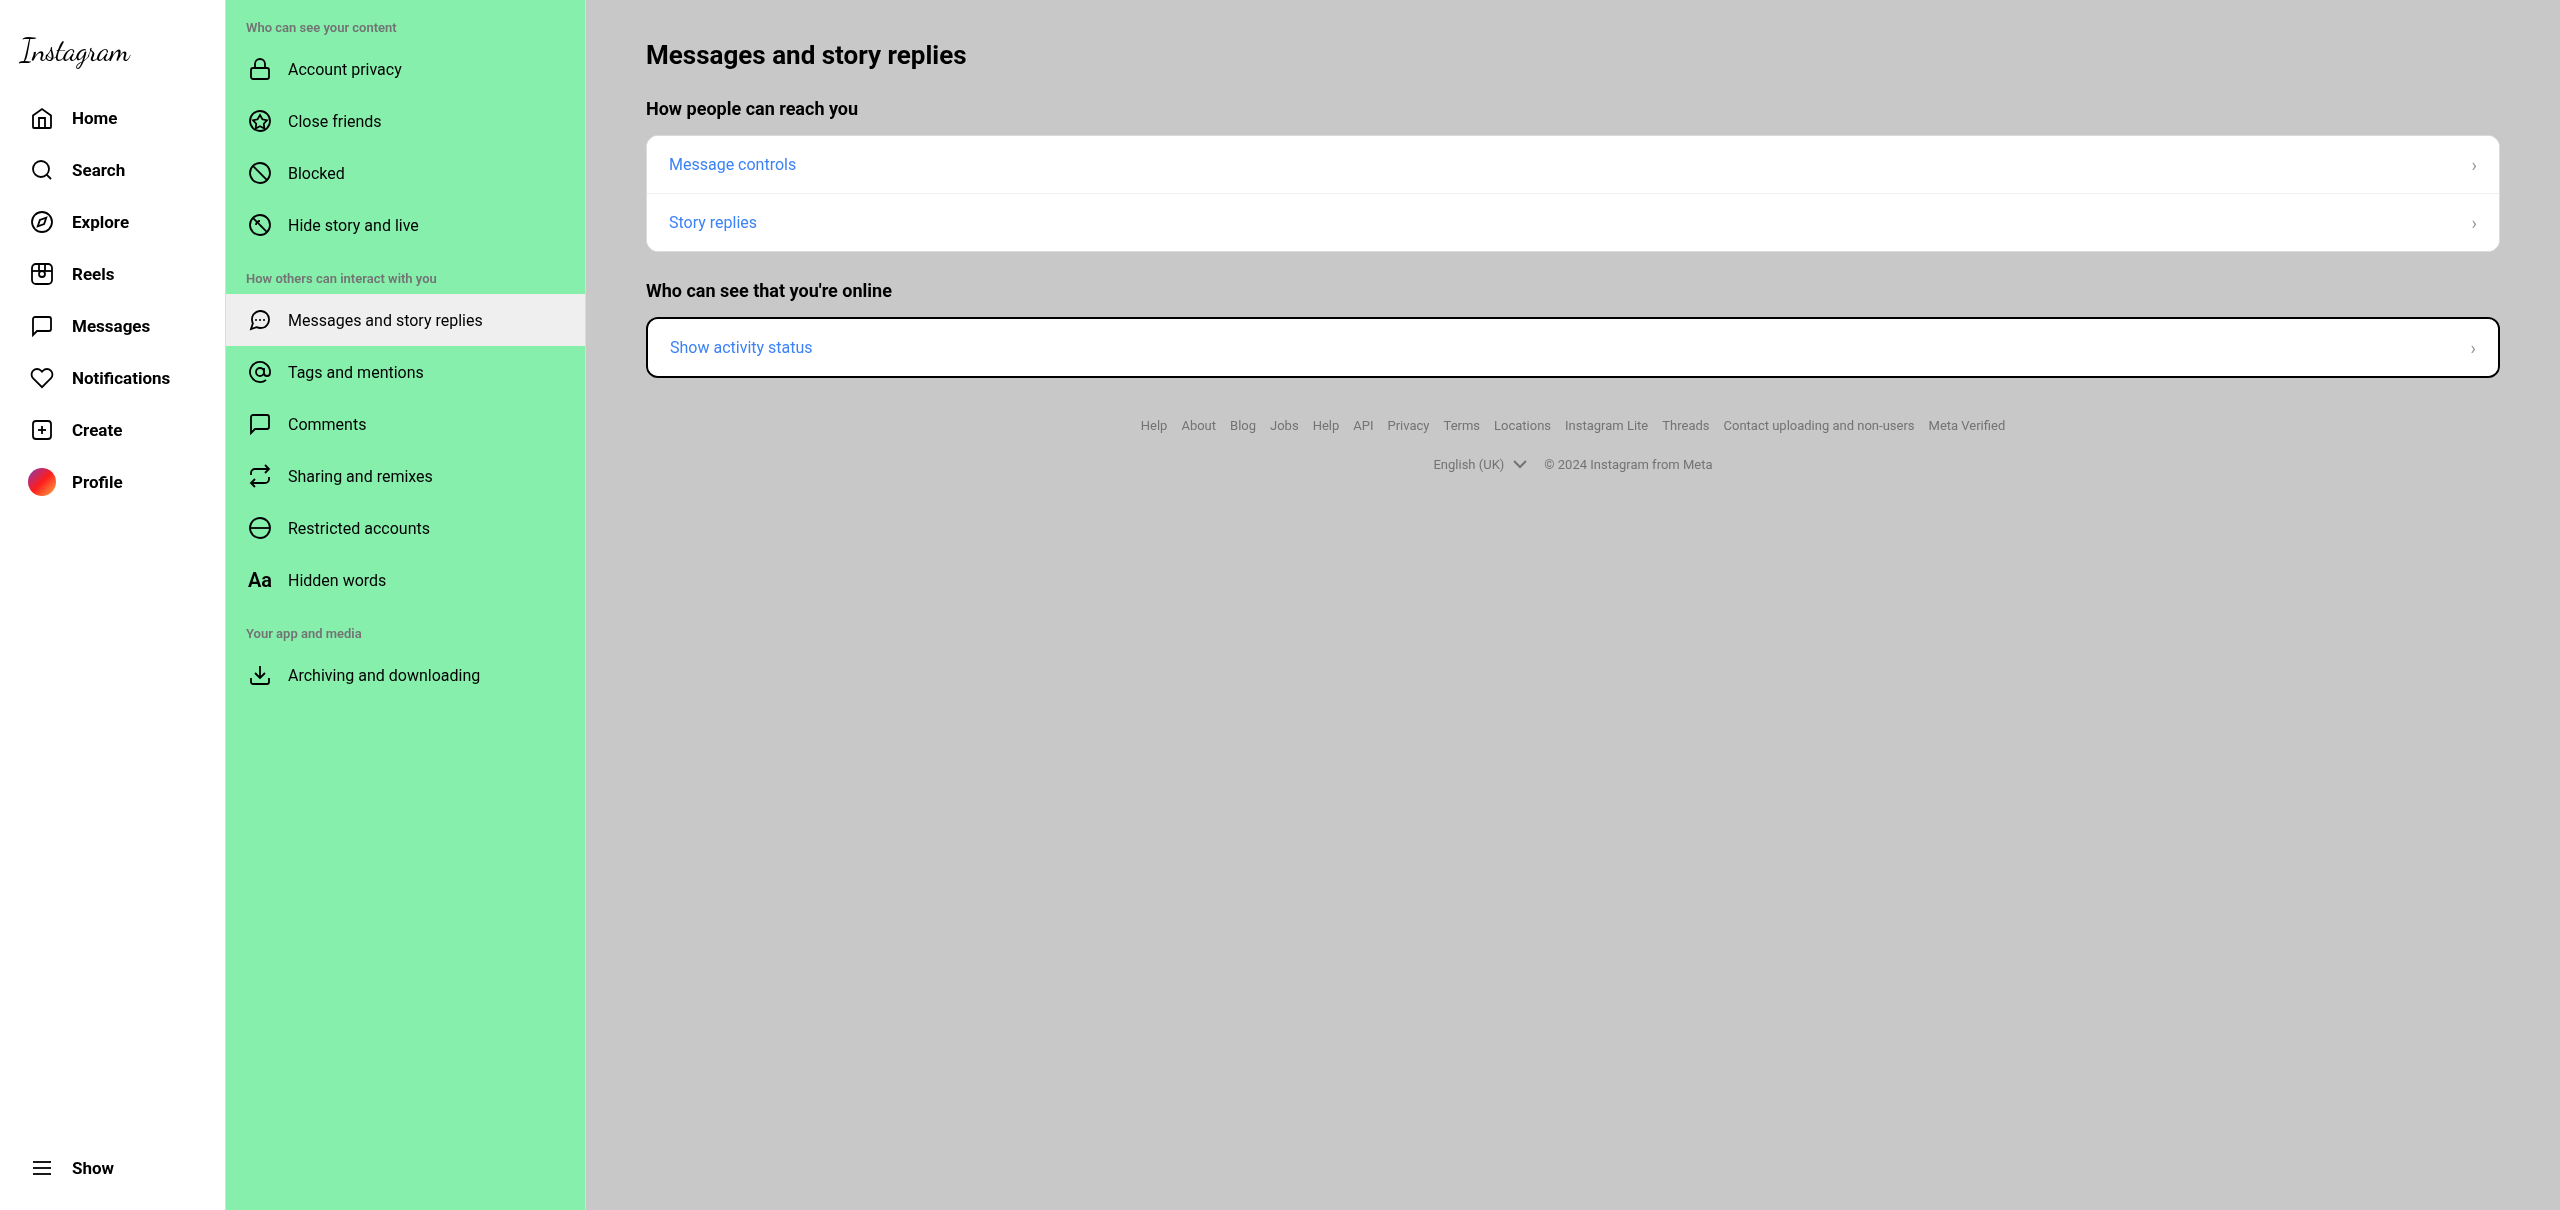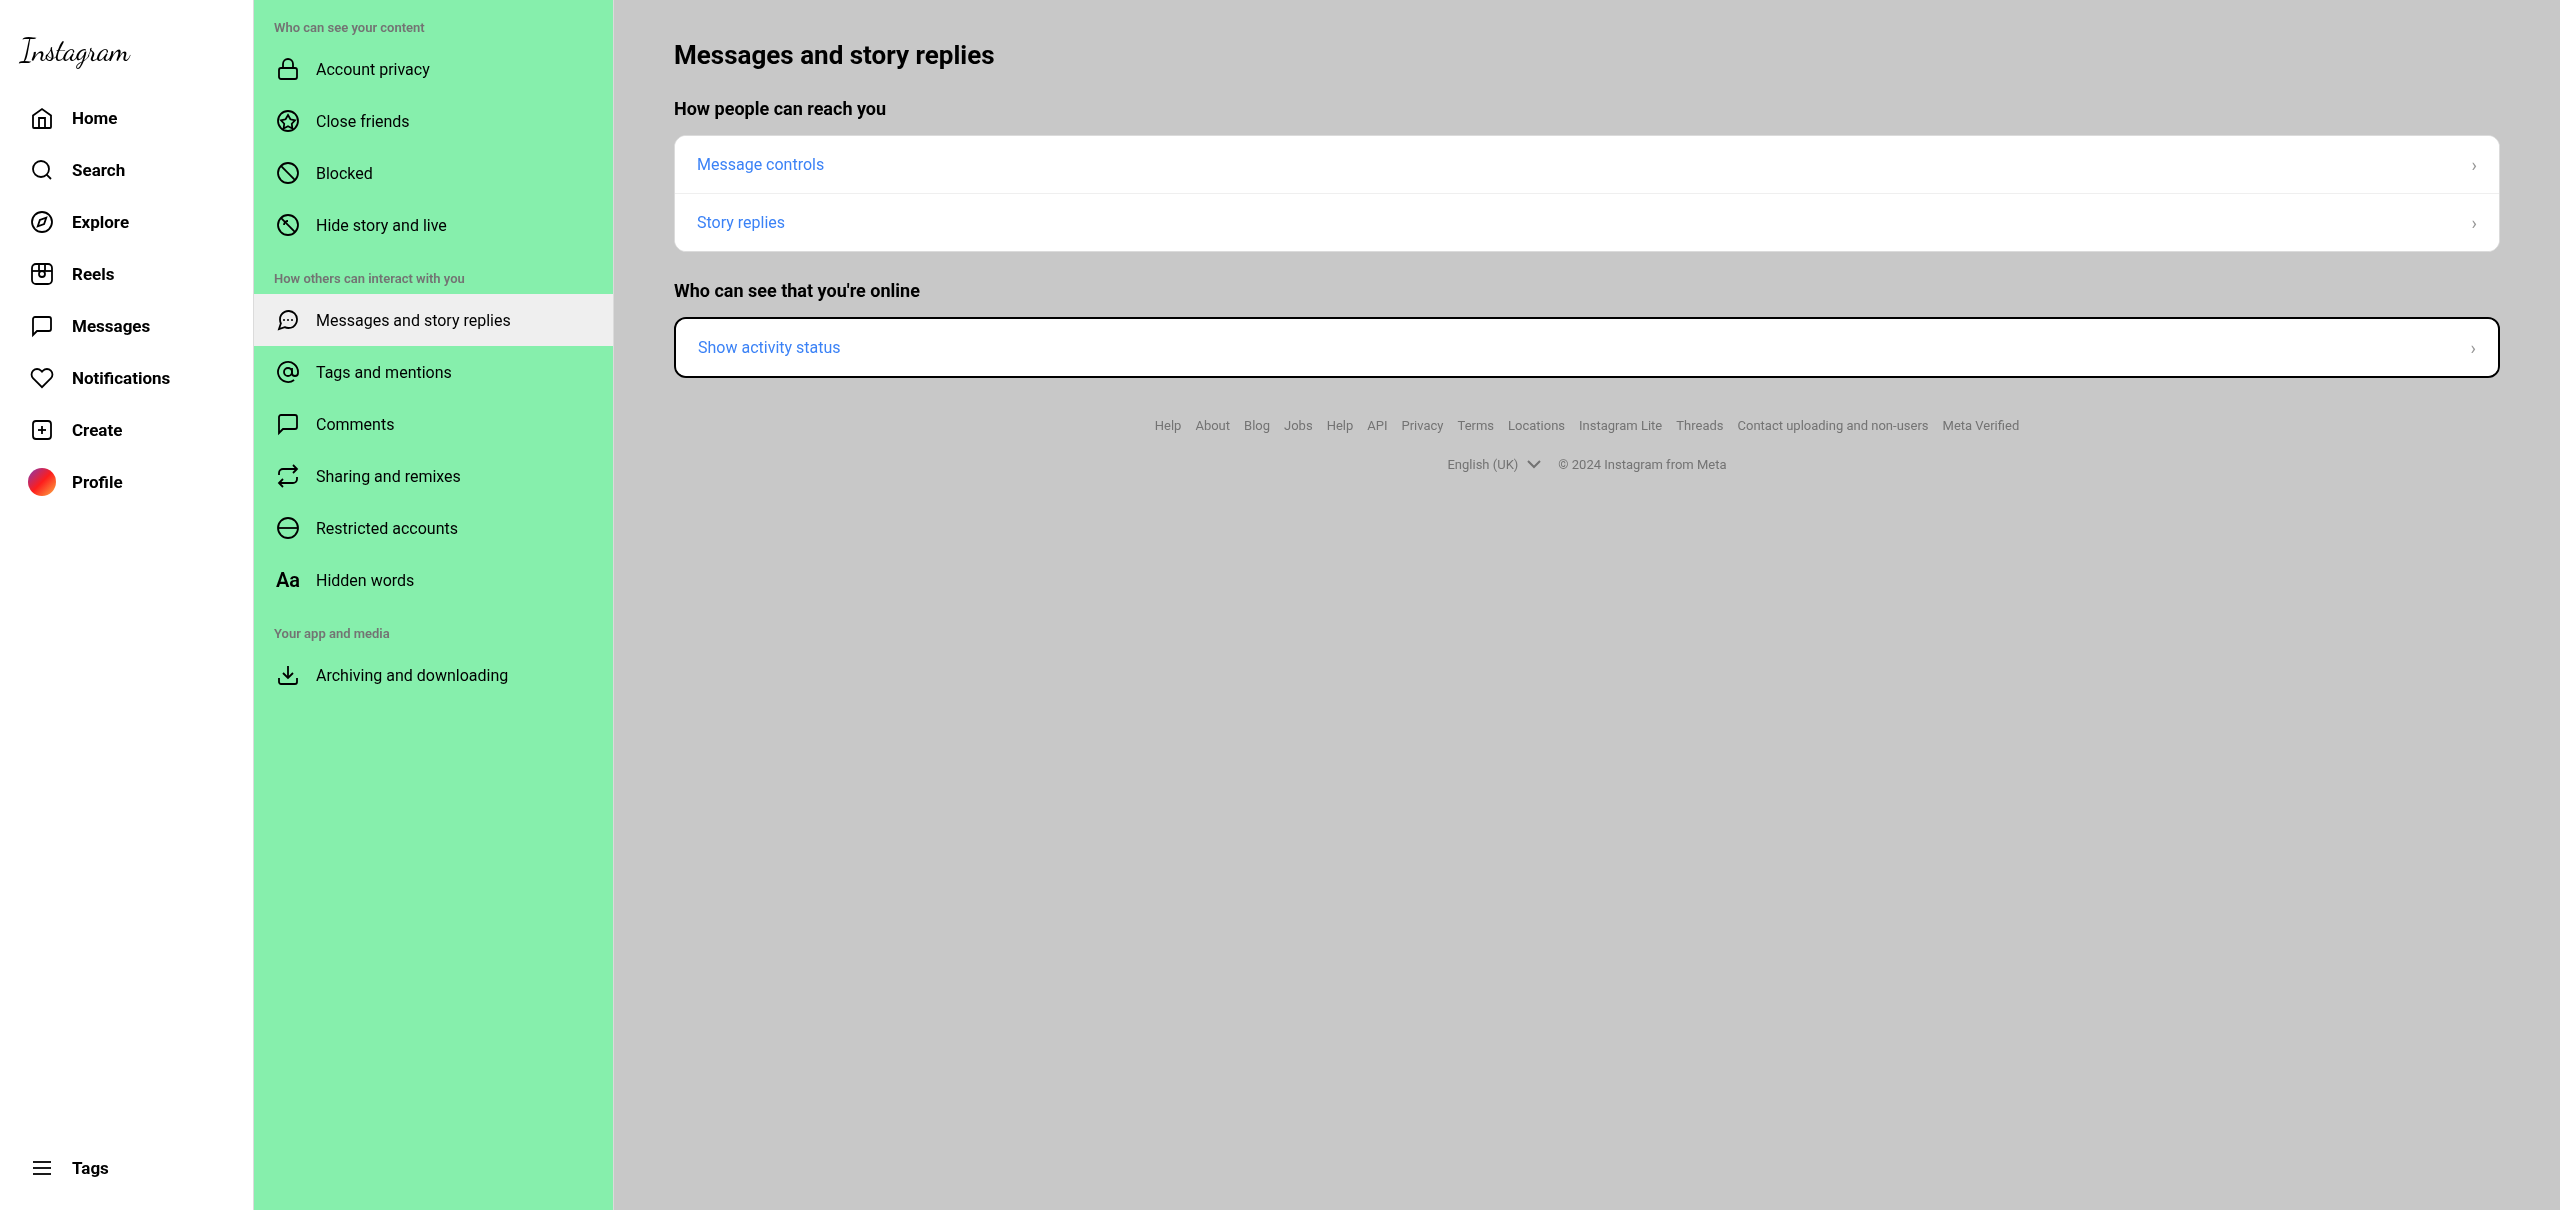--- a/index.html
+++ b/index.html
@@ -7,21 +7,21 @@
       font-family: -apple-system, BlinkMacSystemFont, 'Segoe UI', Roboto, Helvetica, Arial, sans-serif;
       background: #c8c8c8;
       display: flex;
       height: 100vh;
       overflow: hidden;
       font-size: 16px;
     }
 
     
     .left-sidebar {
-      width: 254px;
+      width: 226px;
       background: #fff;
       display: flex;
       flex-direction: column;
       padding: 16px 0;
       border-right: 1px solid #dbdbdb;
       flex-shrink: 0;
       height: 100vh;
       overflow-y: auto;
     }
 
@@ -285,21 +285,21 @@
   <div style="flex:1;"></div>
 
   <div class="nav-item">
     <div class="nav-item-icon">
       <svg viewBox="0 0 24 24" fill="none" stroke="#000" stroke-width="1.8">
         <line x1="3" y1="6" x2="21" y2="6"></line>
         <line x1="3" y1="12" x2="21" y2="12"></line>
         <line x1="3" y1="18" x2="21" y2="18"></line>
       </svg>
     </div>
-    <span class="nav-item-label">Tags</span>
+    <span class="nav-item-label">Show</span>
   </div>
 </div>
 
 <div class="middle-panel">
 
   <div class="section-header">Who can see your content</div>
 
   <div class="menu-item">
     <div class="menu-item-icon">
       <svg viewBox="0 0 24 24" fill="none" stroke="#000" stroke-width="1.8">

